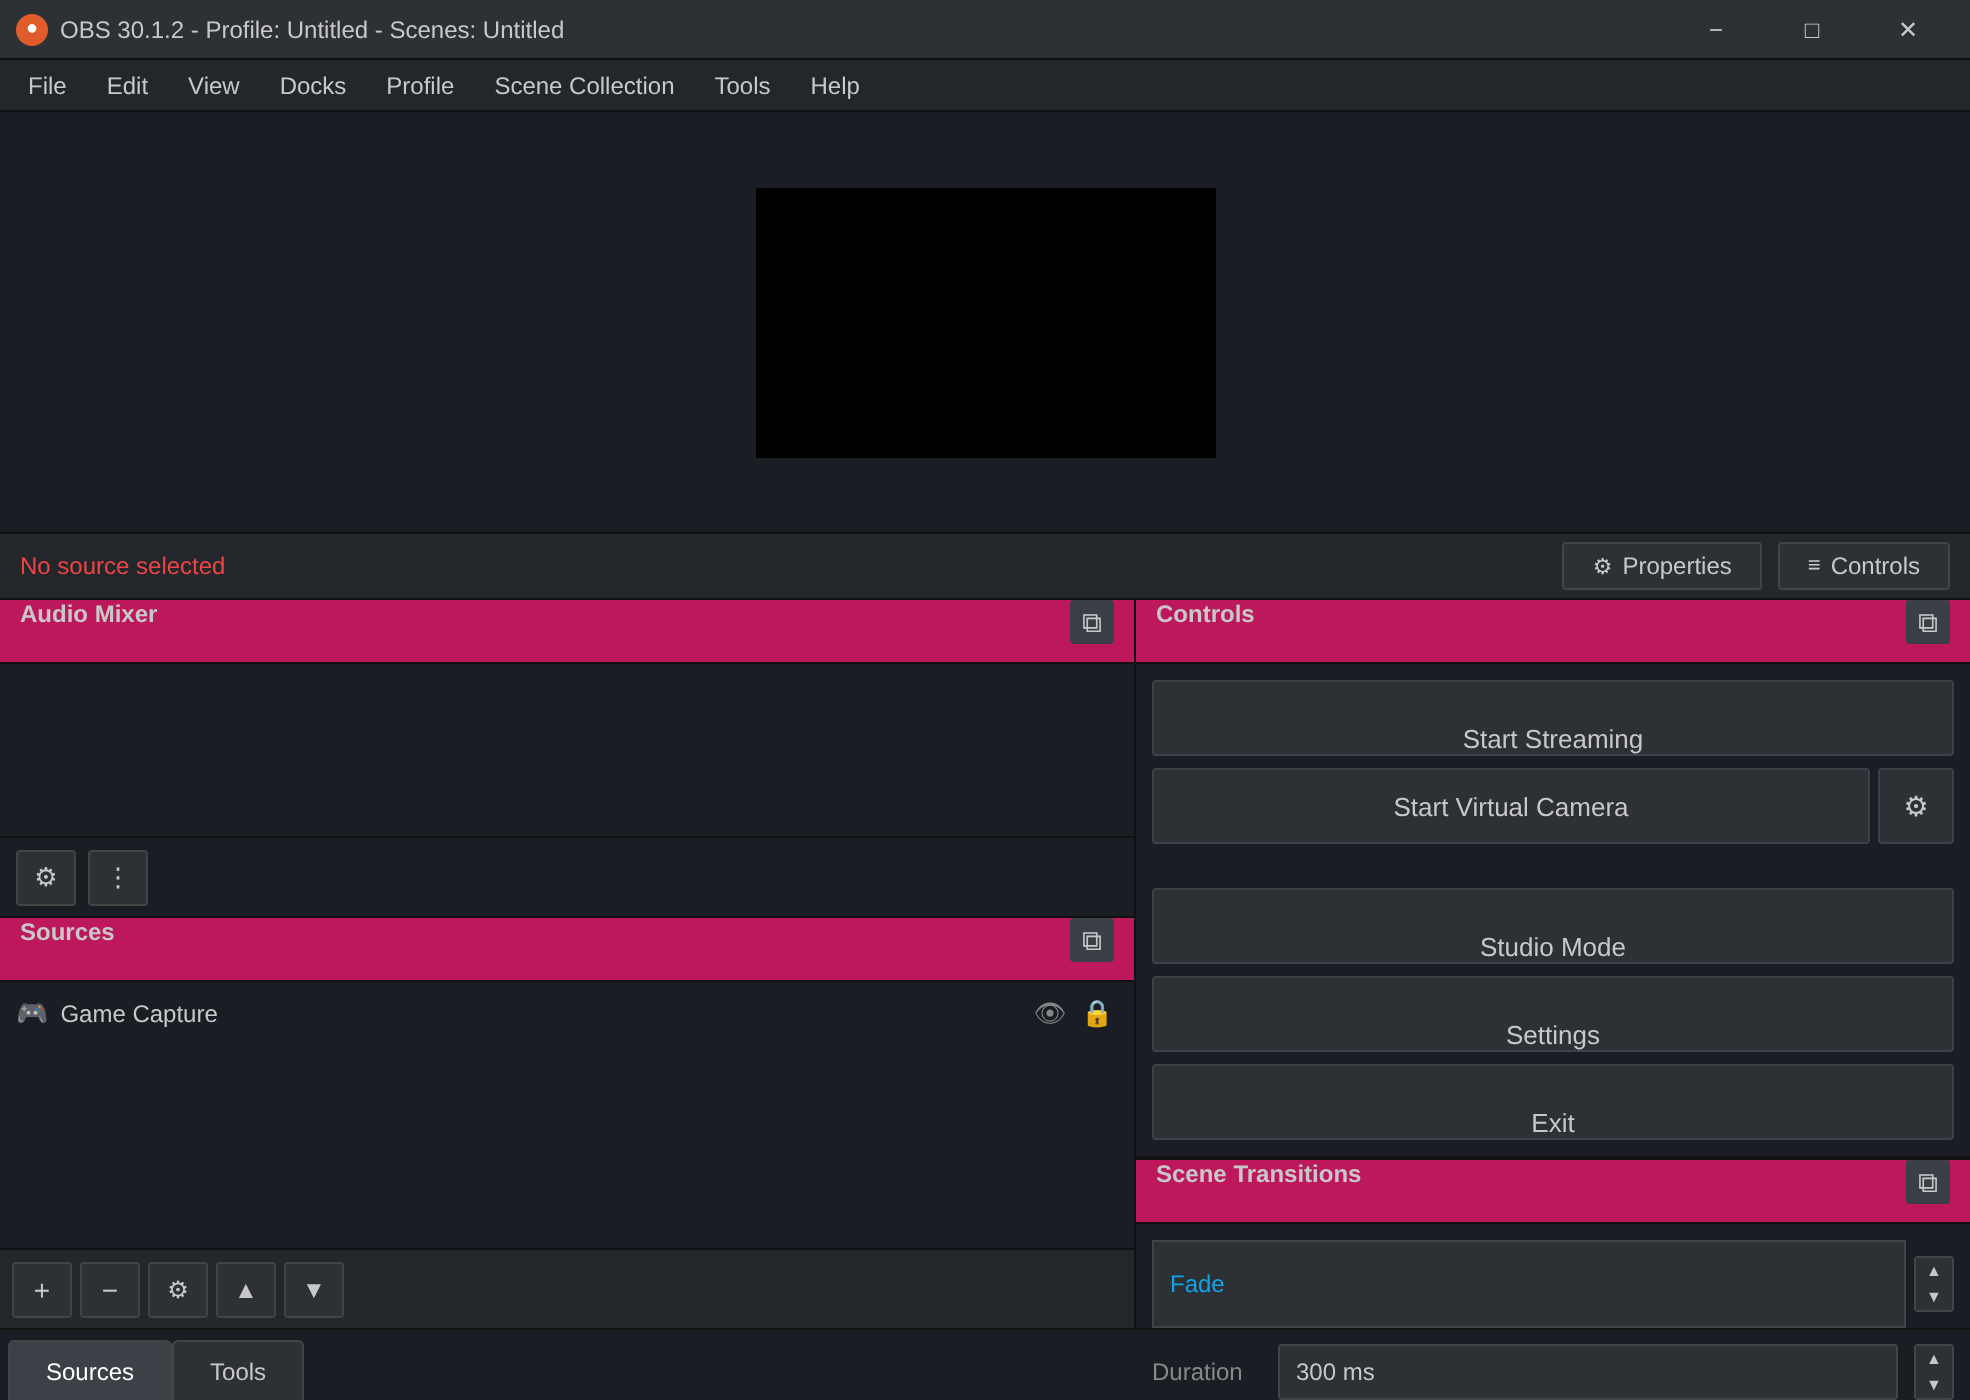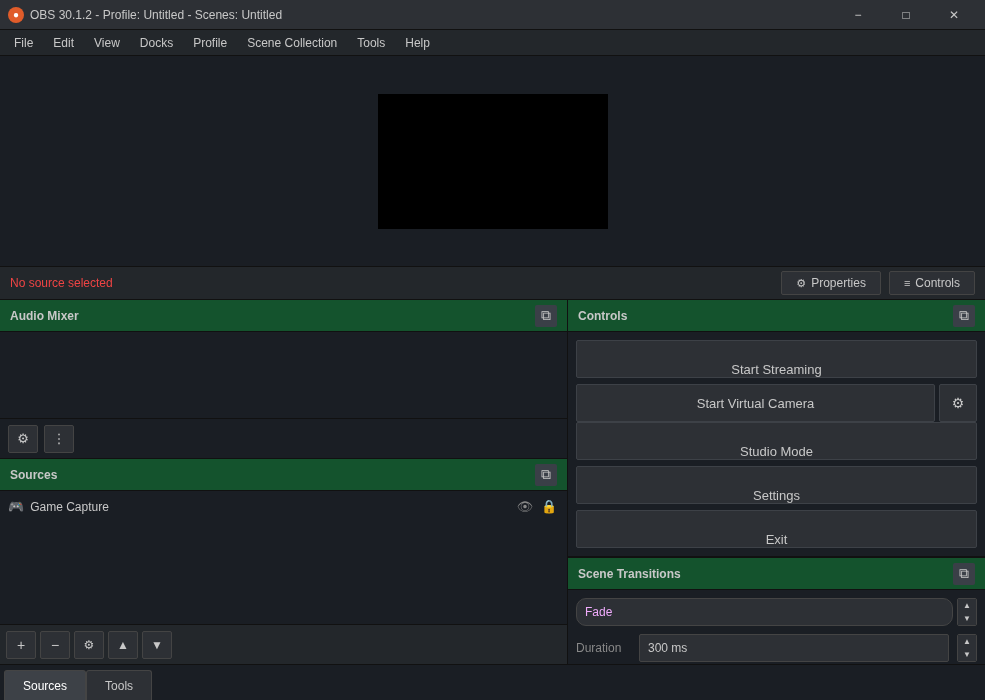--- a/index.html
+++ b/index.html
@@ -137,23 +137,22 @@
 
     
     #audio-mixer {
       flex: 1;
       border-bottom: 1px solid #111;
       display: flex;
       flex-direction: column;
     }
     .panel-header {
       height: 32px;
-      background: #14532d;
-      display: flex;
-      align-items: center;
+      background: #be185d;
+      display: flex;
       padding: 0 10px;
       border-bottom: 1px solid #111;
       gap: 22px;
     }
     .panel-header-title {
       flex: 1;
       font-size: 12px;
       color: #c8c8c8;
       font-weight: 600;
     }
@@ -282,21 +281,21 @@
       margin-bottom: 6px;
       display: flex;
       align-items: flex-end;
       justify-content: center;
     }
     .control-btn:last-child { margin-bottom: 0; }
 
     .virtual-camera-row {
       display: flex;
       gap: 4px;
-      margin-bottom: 0;
+      margin-bottom: 22px;
     }
     .virtual-camera-btn {
       flex: 1;
       height: 38px;
       background: #2d3035;
       border: 1px solid #3d4147;
       border-radius: 2px;
       color: #c8c8c8;
       cursor: pointer;
       font-size: 13px;
@@ -329,25 +328,25 @@
       flex: 1;
     }
     .transition-row {
       display: flex;
       align-items: center;
       margin-bottom: 8px;
       gap: 4px;
     }
     .transition-select {
       flex: 1;
-      height: 28px;
-      background: #2d3035;
-      border: 1px solid #444;
-      border-radius: 10px;
-      color: #f0abfc;
+      height: 44px;
+      background: #2d3035;
+      border: 1px solid #444;
+      border-radius: 0;
+      color: #0ea5e9;
       padding: 0 8px;
       font-size: 12px;
       cursor: pointer;
       appearance: none;
     }
     .transition-spinner {
       width: 20px;
       height: 28px;
       display: flex;
       flex-direction: column;

